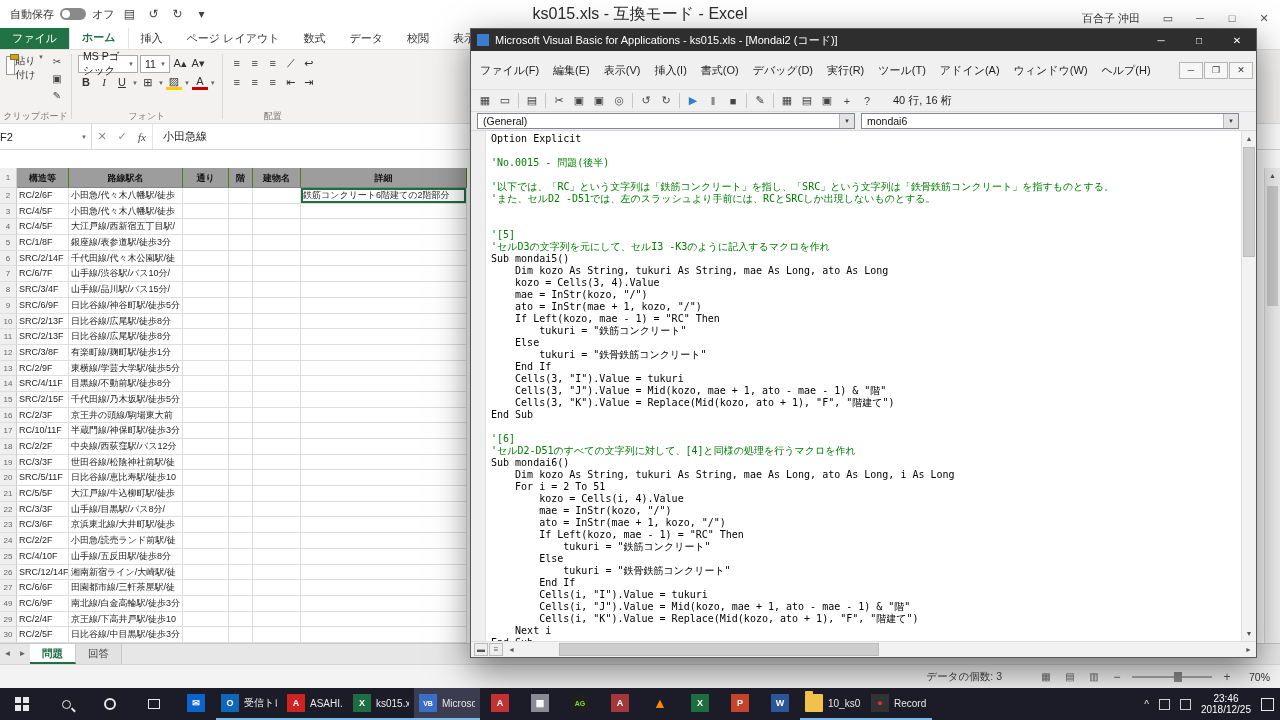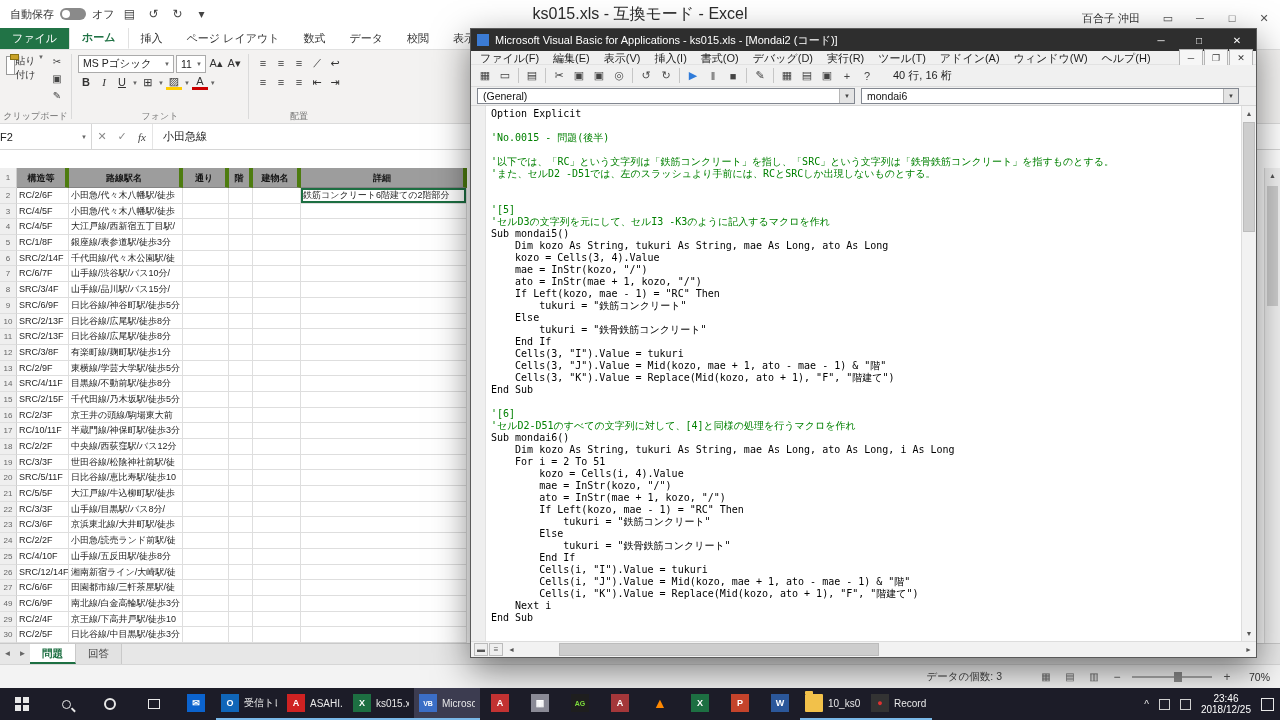--- a/index.html
+++ b/index.html
@@ -30,40 +30,40 @@
   .rb-sep{width:1px;background:#dadada;margin:4px 0}
   .paste-btn{width:38px;display:flex;flex-direction:row;font-size:10px;color:#333}
   .clip-icon{width:15px;height:19px;background:#fff;border:1px solid #9a9a9a;position:relative;margin-top:2px}
   .clip-icon::before{content:"";position:absolute;left:3px;top:-3px;width:7px;height:4px;background:#c9a227;border:1px solid #8a7312}
   .mini-caret{font-size:6px;color:#666}
   .clip-small{display:flex;flex-direction:column;justify-content:flex-start;gap:2px;padding-top:2px}
   .clip-small span{width:16px;height:15px;font-size:10px;text-align:center;color:#444}
   .rrow{display:flex;align-items:center;gap:2px;height:19px}
   .combo{height:18px;border:1px solid #ababab;background:#fff;font-size:10.5px;display:flex;align-items:center;padding-left:4px;color:#222}
   .combo .caret{margin-left:auto;font-size:6px;color:#666;padding:0 3px}
-  .w-font{width:96px}.w-size{width:30px}
+  .w-font{width:60px}.w-size{width:30px}
   .fbtn{min-width:16px;height:17px;text-align:center;font-size:11px;line-height:17px;color:#333}
   .bold{font-weight:bold}
   .ital{font-style:italic;font-family:"Liberation Serif",serif}
   .und{text-decoration:underline}
   .fontcolor{border-bottom:3px solid #c00;height:15px;line-height:12px}
   .fillcolor{border-bottom:3px solid #fc0;height:15px;line-height:12px}
   .tiny-caret{font-size:6px;color:#666}
 
   .xl-formula{height:26px;background:#fff;border-bottom:1px solid #d6d6d6;display:flex;align-items:stretch}
   .name-box{width:92px;border-right:1px solid #d6d6d6;font-size:11px;display:flex;align-items:center;color:#222}
   .nb-caret{margin-left:auto;font-size:6px;color:#666;padding-right:4px}
   .fbx{width:20px;display:flex;align-items:center;justify-content:center;font-size:11px;color:#8a8a8a}
   .fx{font-style:italic;font-family:"Liberation Serif",serif;color:#444}
   .fvalue{flex:1;display:flex;align-items:center;padding-left:10px;font-size:11px;color:#222;border-left:1px solid #e5e5e5}
   .xl-gap{height:18px;background:#fff}
 
   #grid{height:475px;background:#fff;position:relative}
   .ghead{display:flex;height:20px}
-  .hcell{background:#9d9d9d;color:#141414;font-weight:bold;font-size:9px;text-align:center;line-height:20px;border-right:4px solid #4d7c0f;border-bottom:1px solid #848484;overflow:hidden;white-space:nowrap}
+  .hcell{background:#9d9d9d;color:#141414;font-weight:bold;font-size:9px;text-align:center;line-height:20px;border-right:1px solid #4d7c0f;border-bottom:1px solid #848484;overflow:hidden;white-space:nowrap}
   .ghead .rn{line-height:20px;height:20px}
   .grow{display:flex;height:15.69px}
   .rn{width:17px;background:#efefef;color:#666;font-size:8px;text-align:center;border-right:1px solid #cdcdcd;border-bottom:1px solid #dedede;line-height:15px;flex:none}
   .cell{font-size:9px;line-height:15px;padding:0 2px;border-right:1px solid #dedede;border-bottom:1px solid #dedede;white-space:nowrap;overflow:hidden;color:#1e1e1e}
   .c-a{width:52px;flex:none}.c-b{width:114px;flex:none}.c-c{width:46px;flex:none}
   .c-d{width:24px;flex:none}.c-e{width:48px;flex:none}.c-f{width:166px;flex:none}
   .sel{box-shadow:inset 0 0 0 2px #1d6f42}
   .xl-vscroll{position:absolute;right:0;top:0;bottom:0;width:16px;background:#f1f1f1;border-left:1px solid #dcdcdc}
   .xl-vthumb{position:absolute;top:18px;left:2px;right:2px;height:120px;background:#cdcdcd}
 
@@ -80,21 +80,21 @@
   .zknob{position:absolute;left:52%;top:-4px;width:8px;height:10px;background:#8a8a8a}
   .zoomv{min-width:28px;text-align:right;color:#333}
 
   
   #vba{position:absolute;left:470px;top:28px;width:787px;height:630px;background:#f0f0f0;border:1px solid #5a5a5a;box-shadow:0 12px 34px rgba(0,0,0,.5);display:flex;flex-direction:column;z-index:5}
   .vtitle{height:22px;background:#2e2e2e;color:#fff;display:flex;align-items:center;padding-left:6px;gap:6px;font-size:11px;flex:none}
   .vappicon{width:12px;height:12px;background:#3b7bd4;display:inline-block;flex:none}
   .vtitle-text{white-space:nowrap;overflow:hidden}
   .vtbtns{margin-left:auto;display:flex;flex:none}
   .vtbtn{width:38px;height:22px;display:flex;align-items:center;justify-content:center;font-size:10px;color:#fff}
-  .vmenubar{height:14px;background:#f0f0f0;border-bottom:1px solid #e2e2e2;display:flex;align-items:center;padding-left:2px;flex:none}
+  .vmenubar{height:39px;background:#f0f0f0;border-bottom:1px solid #e2e2e2;display:flex;align-items:center;padding-left:2px;flex:none}
   .vmitems{display:flex}
   .vmenu{padding:0 7px;line-height:22px;font-size:11px;color:#1e1e1e;white-space:nowrap}
   .vchild{margin-left:auto;display:flex;padding-right:3px}
   .vcbtn{width:24px;height:17px;border:1px solid #b5b5b5;background:#f6f6f6;color:#333;font-size:9px;display:flex;align-items:center;justify-content:center;margin-left:1px}
   .vtoolbar{height:22px;background:#f0f0f0;border-bottom:1px solid #dcdcdc;display:flex;align-items:center;padding-left:4px;flex:none}
   .vticons{display:flex;align-items:center}
   .ticonv{width:20px;height:18px;display:flex;align-items:center;justify-content:center;font-size:11px;color:#444}
   .ticonv.run{color:#2f7bd9}
   .tsep{width:1px;height:15px;background:#c6c6c6;margin:0 3px}
   .pos-ind{margin-left:16px;font-size:11px;color:#1e1e1e;white-space:nowrap}

